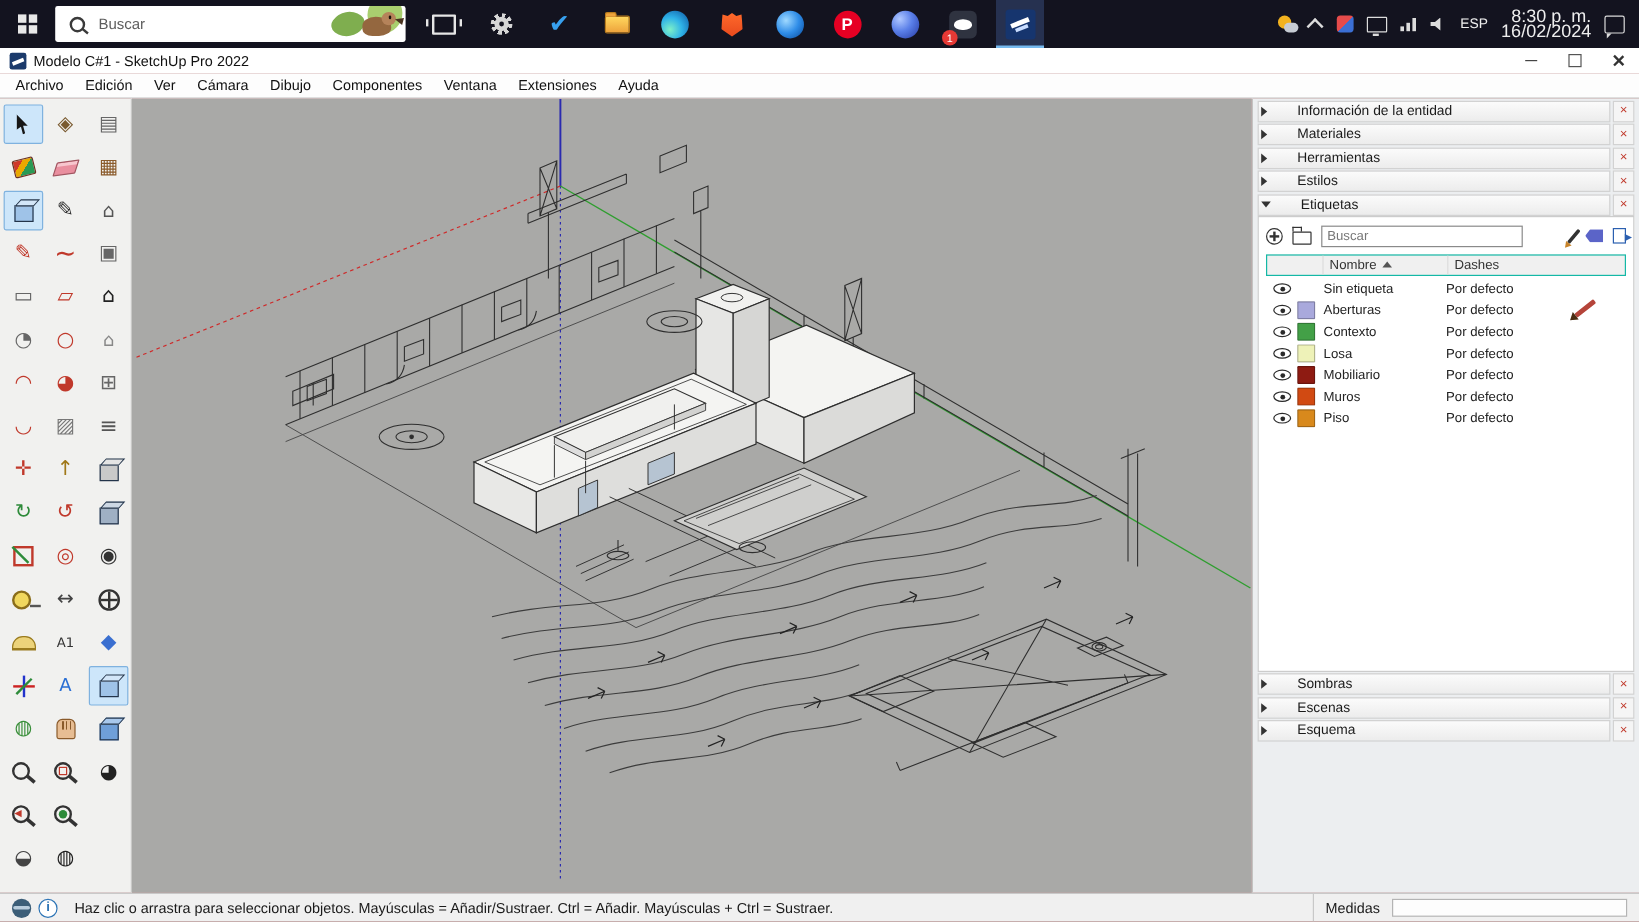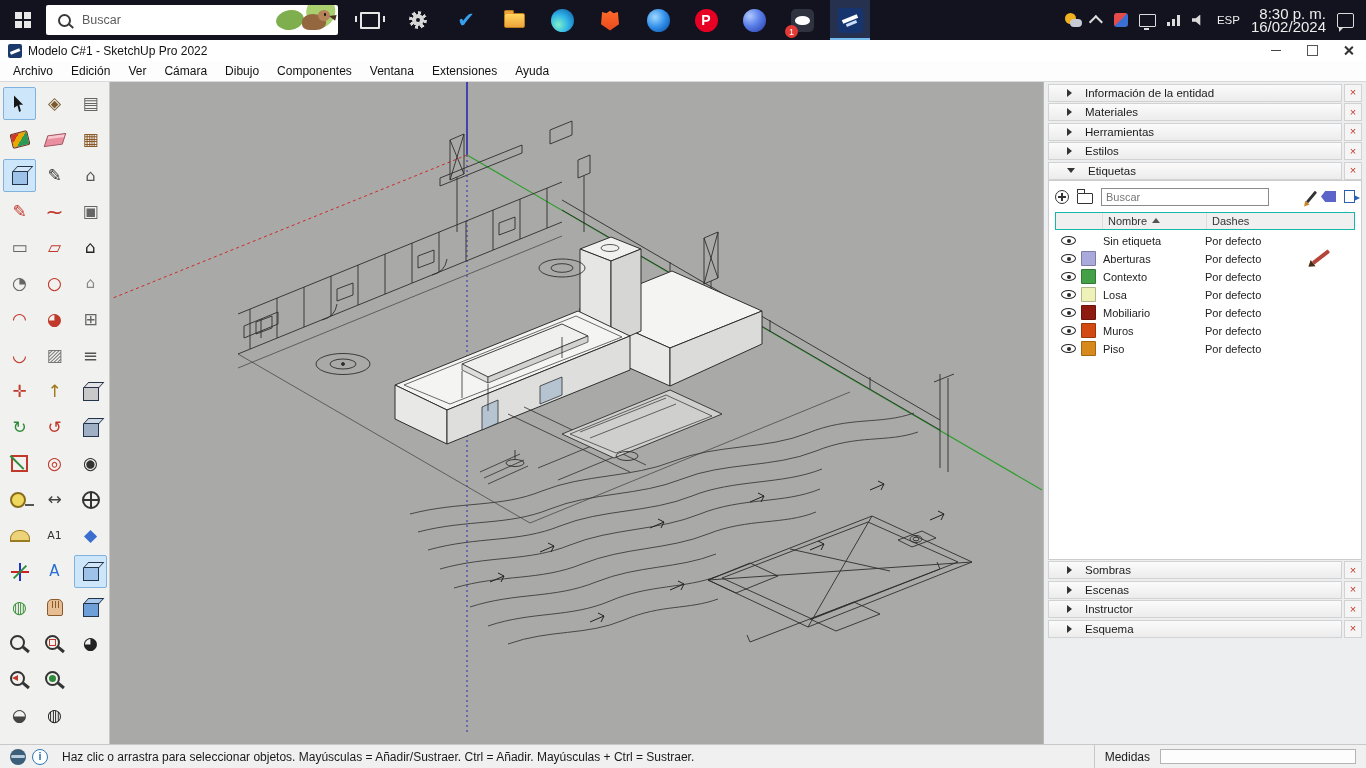--- a/index.html
+++ b/index.html
@@ -120,21 +120,21 @@
 
   
   #tray-panel{position:absolute;left:1043px;top:82px;width:323px;height:662px;background:#eceef0;border-left:1px solid #b8b8b6;box-sizing:border-box;display:flex;flex-direction:column;z-index:10;}
   .tray-title{height:19px;display:flex;align-items:center;padding:0 4px 0 9px;font-size:11.5px;color:#222;background:#e7e9eb;flex:0 0 auto;}
   .tray-title .t-label{flex:1;}
   .i-pin{width:3px;height:10px;background:#666;position:relative;margin-right:8px;display:block;}
   .i-pin::before{content:"";position:absolute;top:-1px;left:-3px;width:9px;height:3px;background:#666;}
   .tray-close{width:17px;height:14px;background:#d83b2e;border:none;position:relative;padding:0;}
   .tray-close::after{content:"×";color:#fff;font-size:11px;line-height:14px;display:block;}
   .sec-row{display:flex;align-items:stretch;margin:1.5px 4px 0 4px;gap:2px;height:18px;flex:0 0 auto;}
-  .sec-head{flex:1;display:flex;align-items:center;gap:13px;background:linear-gradient(#fbfbfb,#ececec);border:1px solid #d2d2d2;font-size:11.5px;color:#1a1a1a;padding:0 18px;text-align:left;}
+  .sec-head{flex:1;display:flex;align-items:center;gap:25px;background:linear-gradient(#fbfbfb,#ececec);border:1px solid #d2d2d2;font-size:11.5px;color:#1a1a1a;padding:0 2px;text-align:left;}
   .arr{width:0;height:0;border-top:4px solid transparent;border-bottom:4px solid transparent;border-left:5px solid #333;display:block;}
   .arr.down{border-left:4px solid transparent;border-right:4px solid transparent;border-top:5px solid #333;border-bottom:none;}
   .sec-x{width:18px;background:#f5f5f5;border:1px solid #d2d2d2;padding:0;position:relative;}
   .sec-x::after{content:"×";color:#c0392b;font-size:11px;line-height:1;display:block;}
   .tags-body{margin:0 4px;background:#fff;border:1px solid #cccccc;height:380px;position:relative;padding:4px 6px 0 6px;box-sizing:border-box;flex:0 0 auto;}
   .tags-toolbar{display:flex;align-items:center;gap:8px;height:24px;}
   .i-addcircle{width:14px;height:14px;border:1.5px solid #333;border-radius:50%;position:relative;display:block;box-sizing:border-box;}
   .i-addcircle::before{content:"";position:absolute;inset:0;background-image:linear-gradient(#333,#333),linear-gradient(#333,#333);background-size:2px 8px,8px 2px;background-position:center center;background-repeat:no-repeat;}
   .i-addfolder{width:16px;height:11px;border:1.5px solid #333;border-radius:1px;position:relative;margin-top:3px;display:block;box-sizing:border-box;}
   .i-addfolder::before{content:"";position:absolute;top:-5px;left:-1px;width:6px;height:3px;border:1.5px solid #333;border-bottom:none;}
@@ -666,27 +666,20 @@
         <div class="sec-row">
           <div class="sec-head">
             <span class="arr"></span>
             <span class="sec-label">Escenas</span>
           </div>
           <button class="sec-x"></button>
         </div>
         <div class="sec-row">
           <div class="sec-head">
             <span class="arr"></span>
-            <span class="sec-label">Instructor</span>
-          </div>
-          <button class="sec-x"></button>
-        </div>
-        <div class="sec-row">
-          <div class="sec-head">
-            <span class="arr"></span>
             <span class="sec-label">Esquema</span>
           </div>
           <button class="sec-x"></button>
         </div>
       </div>
   </div>
 
   <div id="statusbar">
     <span class="sb-globe"></span>
     <span class="sb-info"></span>

